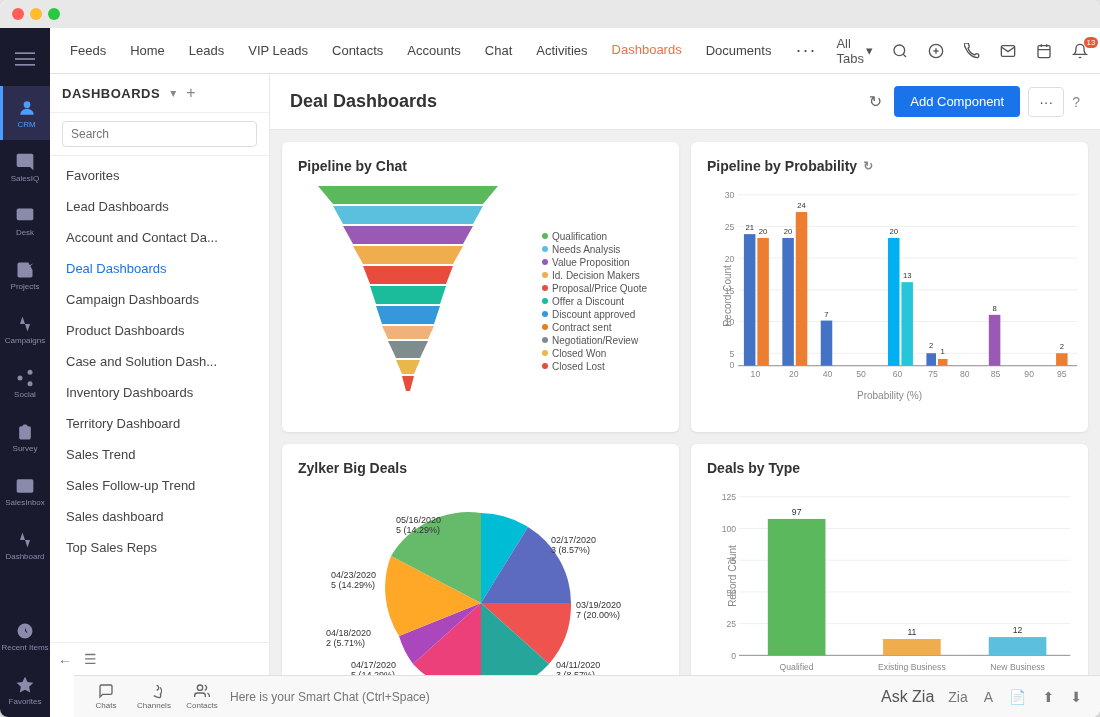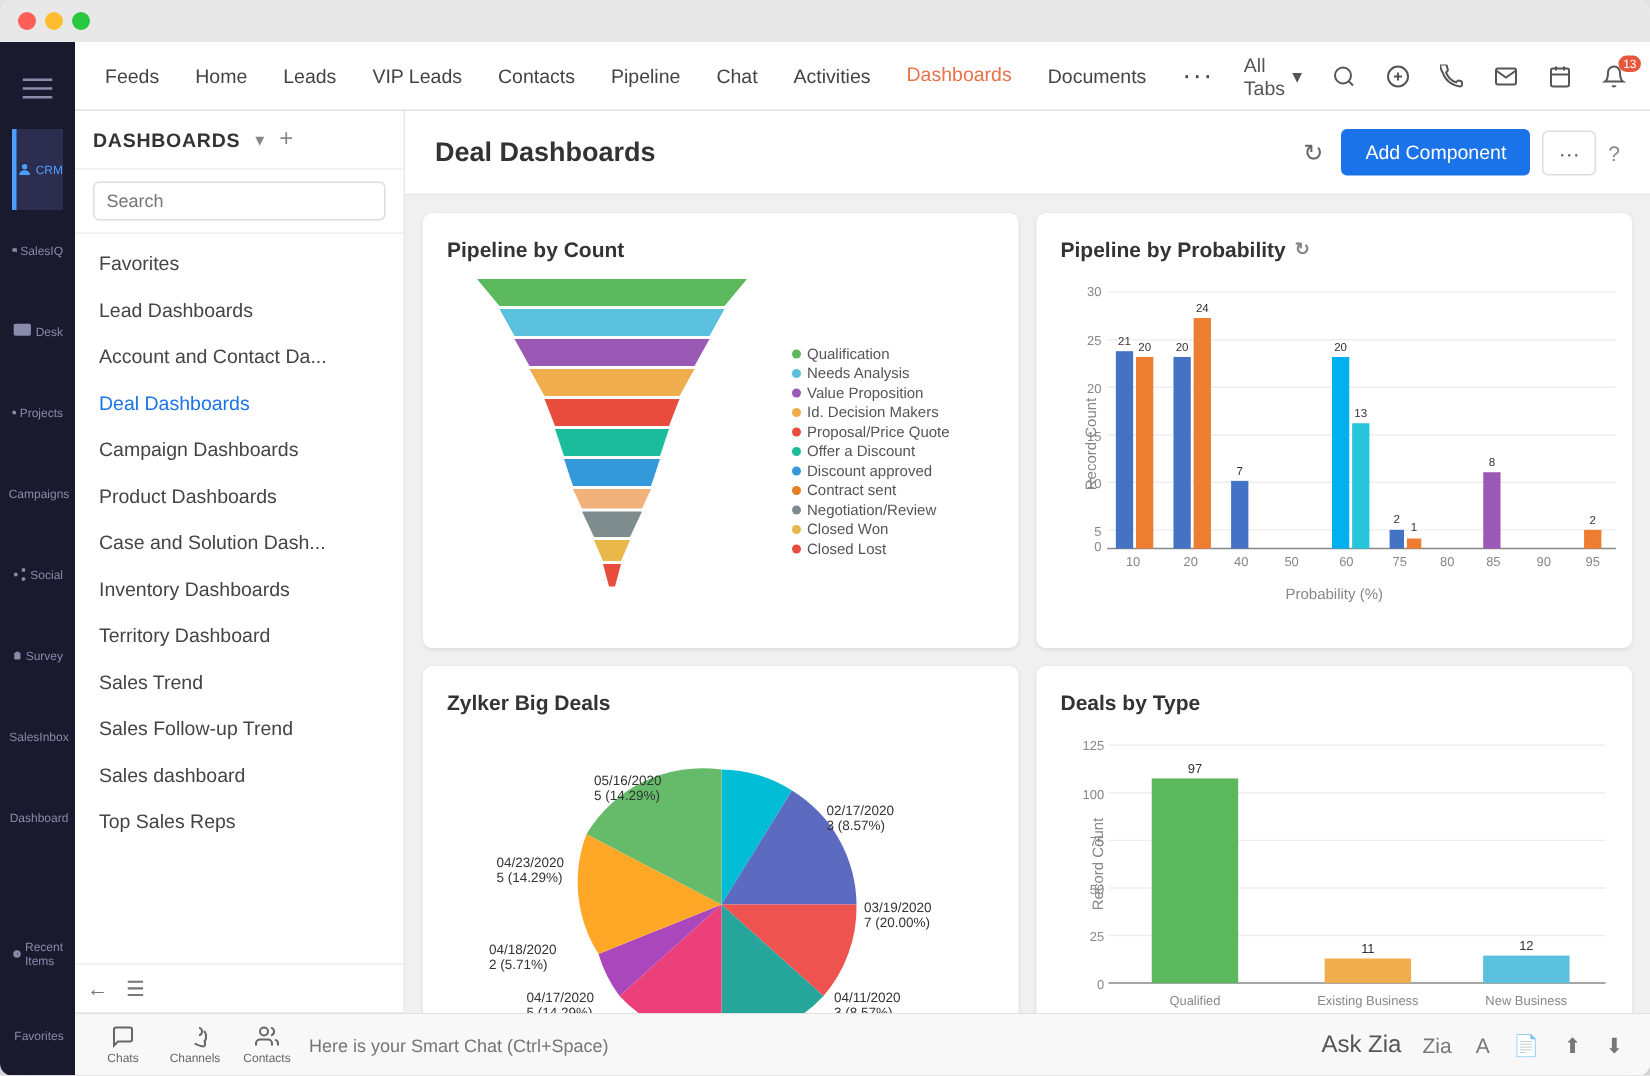--- a/index.html
+++ b/index.html
@@ -12,21 +12,21 @@
     .tl { width: 12px; height: 12px; border-radius: 50%; }
     .tl-red { background: #ff5f57; }
     .tl-yellow { background: #febc2e; }
     .tl-green { background: #28c840; }
 
     
     .app { display: flex; flex: 1; overflow: hidden; }
 
     
     .icon-sidebar { width: 50px; background: #1a1a2e; display: flex; flex-direction: column; align-items: center; padding-top: 4px; flex-shrink: 0; }
-    .icon-sidebar-item { width: 34px; height: 54px; display: flex; flex-direction: row; align-items: center; justify-content: center; cursor: pointer; color: #8a8aaa; font-size: 9px; gap: 2px; }
+    .icon-sidebar-item { width: 50px; height: 54px; display: flex; flex-direction: column; align-items: center; justify-content: center; cursor: pointer; color: #8a8aaa; font-size: 9px; gap: 2px; }
     .icon-sidebar-item.active { background: #2d2d50; color: #4a9eff; border-left: 3px solid #4a9eff; }
     .icon-sidebar-item svg { width: 20px; height: 20px; }
     .icon-sidebar-item .icon-label { font-size: 8px; }
     .icon-sidebar-bottom { margin-top: auto; }
 
     
     .content-area { flex: 1; display: flex; flex-direction: column; overflow: hidden; }
 
     
     .topnav { height: 46px; background: #fff; border-bottom: 1px solid #e0e0e0; display: flex; align-items: center; padding: 0 8px; flex-shrink: 0; gap: 0; }
@@ -58,28 +58,28 @@
     .add-component-btn { background: #1a73e8; color: #fff; border: none; padding: 8px 16px; border-radius: 4px; font-size: 13px; cursor: pointer; font-weight: 500; }
     .more-btn { background: none; border: 1px solid #ddd; border-radius: 4px; padding: 6px 10px; cursor: pointer; font-size: 14px; color: #555; }
     .help-btn { background: none; border: none; cursor: pointer; color: #888; font-size: 14px; }
 
     
     .dashboard-grid { display: grid; grid-template-columns: 1fr 1fr; gap: 12px; padding: 12px; }
     .dashboard-card { background: #fff; border-radius: 6px; padding: 16px; box-shadow: 0 1px 3px rgba(0,0,0,0.08); }
     .card-title { font-size: 14px; font-weight: 600; color: #333; margin-bottom: 12px; display: flex; align-items: center; gap: 6px; }
 
     
-    .funnel-container { display: flex; align-items: center; gap: 10px; }
+    .funnel-container { display: flex; align-items: center; gap: 24px; }
     .funnel-svg { flex-shrink: 0; }
     .funnel-legend { display: flex; flex-direction: column; gap: 2px; font-size: 10px; color: #555; }
     .legend-item { display: flex; align-items: center; gap: 4px; white-space: nowrap; }
     .legend-dot { width: 6px; height: 6px; border-radius: 50%; flex-shrink: 0; }
 
     
-    .bottom-bar { height: 42px; background: #f8f8f8; border-top: 1px solid #e0e0e0; display: flex; align-items: center; padding: 0 12px; gap: 8px; flex-shrink: 0; }
+    .bottom-bar { height: 42px; background: #f8f8f8; border-top: 1px solid #e0e0e0; display: flex; align-items: center; padding: 0 12px; gap: 8px; flex-shrink: 0; margin-left: 24px; }
     .bottom-icon { width: 40px; height: 42px; display: flex; flex-direction: column; align-items: center; justify-content: center; gap: 2px; font-size: 8px; color: #666; cursor: pointer; }
     .smart-chat-input { flex: 1; border: none; background: transparent; font-size: 12px; color: #999; outline: none; }
     .ask-zia { font-size: 16px; color: #555; }
     .bottom-right-icons { margin-left: auto; display: flex; gap: 4px; }
     .bottom-right-icon { padding: 4px 6px; color: #777; cursor: pointer; font-size: 14px; }
 
     .left-bottom-icons { display: flex; gap: 4px; padding: 8px; border-top: 1px solid #eee; }
   </style>
 </head>
 <body>
@@ -181,21 +181,21 @@
     </div>
 
     <div class="content-area">
 
       <div class="topnav">
         <div class="topnav-item">Feeds</div>
         <div class="topnav-item">Home</div>
         <div class="topnav-item">Leads</div>
         <div class="topnav-item">VIP Leads</div>
         <div class="topnav-item">Contacts</div>
-        <div class="topnav-item">Pipeline</div>
+        <div class="topnav-item">Accounts</div>
         <div class="topnav-item">Chat</div>
         <div class="topnav-item">Activities</div>
         <div class="topnav-item active">Dashboards</div>
         <div class="topnav-item">Documents</div>
         <div class="topnav-item nav-dots">···</div>
         <div class="topnav-right">
           <div class="topnav-right-item">
             <span>All Tabs</span>
             <span>▾</span>
           </div>
@@ -283,21 +283,21 @@
               <button class="add-component-btn">Add Component</button>
               <button class="more-btn">···</button>
               <button class="help-btn">?</button>
             </div>
           </div>
 
           <div class="dashboard-grid">
 
             <div class="dashboard-card">
               <div class="card-title">
-                <span>Pipeline by Count</span>
+                <span>Pipeline by Chat</span>
               </div>
               <div class="funnel-container">
                 <svg class="funnel-svg" width="220" height="230" viewBox="0 0 220 230">
 
                   <polygon points="20,0 200,0 185,18 35,18" fill="#5cb85c"></polygon>
                   <polygon points="35,20 185,20 175,38 45,38" fill="#5bc0de"></polygon>
                   <polygon points="45,40 175,40 165,58 55,58" fill="#9b59b6"></polygon>
                   <polygon points="55,60 165,60 155,78 65,78" fill="#f0ad4e"></polygon>
                   <polygon points="65,80 155,80 148,98 72,98" fill="#e74c3c"></polygon>
                   <polygon points="72,100 148,100 142,118 78,118" fill="#1abc9c"></polygon>

